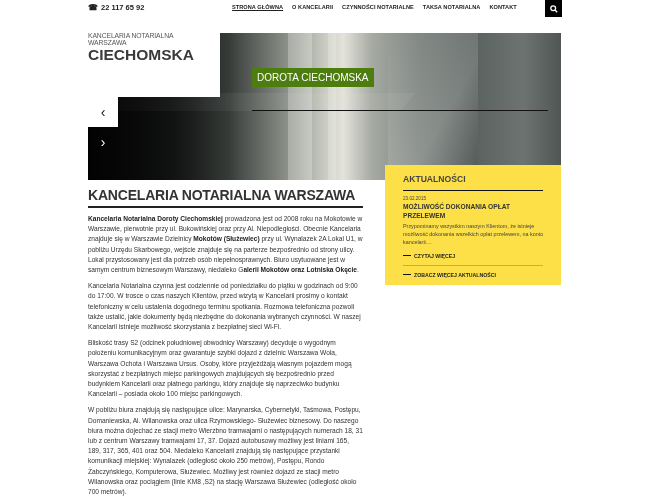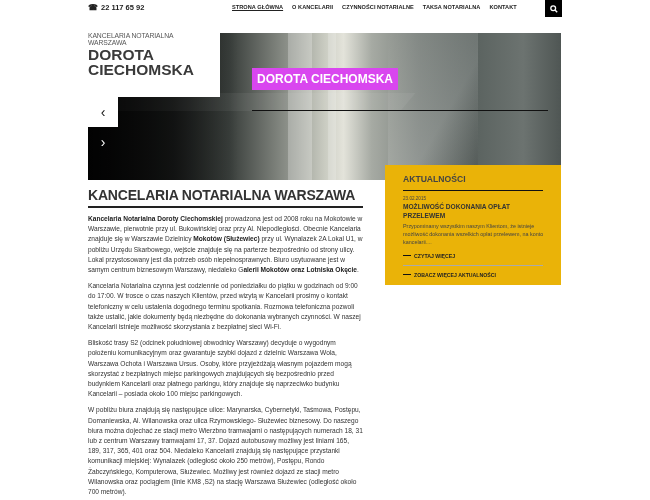--- a/index.html
+++ b/index.html
@@ -24,29 +24,29 @@
   .hero-streak4 { position: absolute; left: 300px; top: 0; width: 90px; height: 147px; background: linear-gradient(120deg, rgba(255,255,255,0) 0%, rgba(255,255,255,0.15) 60%, rgba(0,0,0,0.1) 100%); }
   .hero-dark { position: absolute; left: 0; top: 0; width: 150px; height: 147px; background: linear-gradient(90deg, rgba(0,0,0,0.8), rgba(0,0,0,0)); }
 
   .title-box { position: absolute; left: 80px; top: 25px; width: 140px; height: 72px; background: #fff; padding: 7px 8px 0 8px; }
   .title-small { font-size: 6.8px; color: #555; letter-spacing: -0.1px; }
   .title-big { font-size: 15.5px; font-weight: bold; color: #3a3a3a; line-height: 14.5px; margin-top: 2px; }
 
   .arrow-prev { position: absolute; left: 88px; top: 97px; width: 30px; height: 30px; background: #fff; display: flex; align-items: center; justify-content: center; color: #111; font-size: 14px; cursor: pointer; }
   .arrow-next { position: absolute; left: 88px; top: 127px; width: 30px; height: 30px; display: flex; align-items: center; justify-content: center; color: #fff; font-size: 14px; cursor: pointer; }
 
-  .caption { position: absolute; left: 252px; top: 68px; background: #d946ef; color: #fff; font-size: 12px; font-weight: bold; padding: 4px 5px; }
+  .caption { position: absolute; left: 252px; top: 68px; background: #4d7c0f; color: #fff; font-size: 10px; font-weight: normal; padding: 4px 5px; }
   .hero-line { position: absolute; left: 252px; top: 110px; width: 296px; height: 1px; background: #111; }
 
   .main { position: absolute; left: 88px; top: 187px; width: 275px; }
   .main-title { font-size: 14px; font-weight: bold; color: #333; letter-spacing: -0.2px; padding-bottom: 3px; border-bottom: 2px solid #222; }
   .p { font-size: 6.6px; line-height: 10.2px; color: #333; margin-top: 6px; }
   .p b { color: #222; }
 
-  .side { position: absolute; left: 385px; top: 165px; width: 176px; height: 120px; background: #eab308; padding: 9px 10px 0 18px; }
+  .side { position: absolute; left: 385px; top: 165px; width: 176px; height: 120px; background: #fde047; padding: 9px 10px 0 18px; }
   .side-title { font-size: 8.6px; font-weight: bold; color: #444; padding-bottom: 6px; border-bottom: 1.5px solid #111; width: 140px; }
   .news-date { font-size: 4.6px; color: #444; margin-top: 5px; }
   .news-title { font-size: 6.6px; font-weight: bold; color: #333; line-height: 9px; margin-top: 1px; }
   .news-text { font-size: 5.4px; color: #444; line-height: 8.2px; margin-top: 2px; width: 145px; }
   .more { font-size: 5.2px; font-weight: bold; color: #222; margin-top: 6px; display: flex; align-items: center; gap: 3px; cursor: pointer; }
   .dash { display: inline-block; width: 8px; height: 1.5px; background: #111; }
   .side-sep { width: 140px; height: 1px; background: #aaa; margin-top: 6px; }
 </style>
 </head>
 <body>
@@ -75,21 +75,20 @@
   <div class="hero-streak1"></div>
   <div class="hero-streak2"></div>
   <div class="hero-streak3"></div>
   <div class="hero-streak4"></div>
   <div class="hero-dark"></div>
 </div>
 
 <div class="title-box">
   <div class="title-small">KANCELARIA NOTARIALNA WARSZAWA</div>
   <div class="title-big">
-    <div>DOROTA</div>
     <div>CIECHOMSKA</div>
   </div>
 </div>
 
 <div class="arrow-prev">
   <span>‹</span>
 </div>
 <div class="arrow-next">
   <span>›</span>
 </div>

